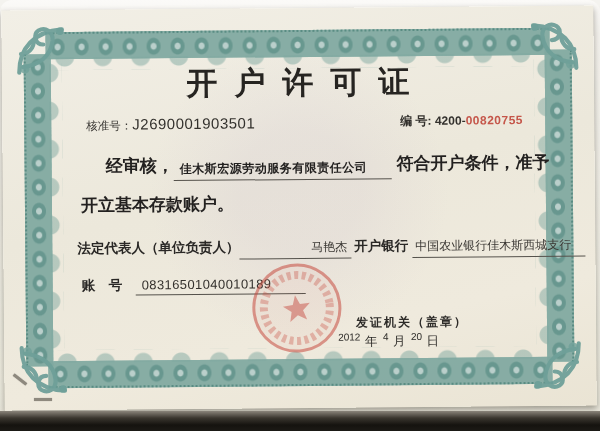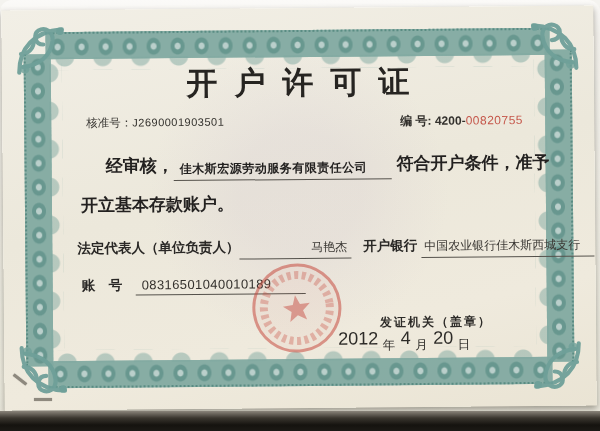--- a/index.html
+++ b/index.html
@@ -32,35 +32,35 @@
   .sc-right{right:47px;top:44px;bottom:44px;width:13px;background:radial-gradient(circle 13px at 100% 50%, rgba(127,168,160,.5) 0 9px, rgba(127,168,160,0) 10px);background-size:13px 38px;}
   .corner{position:absolute;width:56px;height:56px;}
   .c-tl{top:10px;left:10px;}
   .c-tr{top:10px;right:10px;transform:scaleX(-1);}
   .c-bl{bottom:10px;left:10px;transform:scaleY(-1);}
   .c-br{bottom:10px;right:10px;transform:scale(-1,-1);}
   
   .txt{position:absolute;color:#2c2a27;white-space:nowrap;}
   .title{top:54px;left:0;right:0;text-align:center;font-family:"Liberation Serif",serif;font-weight:bold;font-size:31px;letter-spacing:17px;padding-left:17px;color:#262421;}
   .approval{top:106px;left:84px;font-size:11.5px;color:#3a3834;}
-  .approval .num{font-size:11px;letter-spacing:.5px;color:#33312d;}
+  .approval .num{font-size:15px;letter-spacing:.5px;color:#33312d;}
   .serial{top:106px;left:398px;font-size:12px;font-weight:bold;color:#33312d;}
-  .serial .red{color:#c5564a;font-weight:normal;letter-spacing:.5px;}
+  .serial .red{color:#c5564a;font-weight:bold;letter-spacing:.5px;}
   .bodyline1{top:145px;left:103px;font-size:17px;font-weight:bold;color:#232120;}
   .company-ul{display:inline-block;font-size:12px;font-weight:bold;min-width:208px;border-bottom:1.5px solid #55524c;padding:0 4px 2px 6px;vertical-align:-2px;letter-spacing:.5px;}
   .bodyline2{top:184px;left:78px;font-size:17px;font-weight:bold;color:#232120;}
   .line3{top:230px;left:74px;font-size:13.5px;font-weight:bold;color:#2a2826;}
   .rep-ul{display:inline-block;font-size:12px;font-weight:normal;min-width:104px;border-bottom:1.5px solid #55524c;padding:0 4px 2px 4px;color:#3a3733;text-align:right;}
-  .bank-label{margin-left:12px;}
+  .bank-label{margin-left:3px;}
   .bank-ul{display:inline-block;font-size:12px;font-weight:normal;min-width:168px;border-bottom:1.5px solid #55524c;padding:0 2px 2px 3px;color:#3a3733;}
   .line4{top:267px;left:78px;font-size:13.5px;font-weight:bold;color:#2a2826;}
   .acct-ul{display:inline-block;font-size:13px;font-weight:normal;min-width:160px;border-bottom:1.5px solid #55524c;padding:0 4px 2px 6px;letter-spacing:.4px;color:#34312d;}
-  .issuer{top:307px;left:376px;font-size:12px;font-weight:bold;letter-spacing:2px;color:#2d2b28;}
+  .issuer{top:307px;left:352px;font-size:12px;font-weight:bold;letter-spacing:2px;color:#2d2b28;}
   .dateline{top:326px;left:334px;font-size:12.5px;color:#2d2b28;letter-spacing:1px;}
-  .dateline .dnum{position:relative;top:-5px;font-size:18px;letter-spacing:0;}
+  .dateline .dnum{position:relative;top:-5px;font-size:10px;letter-spacing:0;}
   
   .seal{position:absolute;left:244px;top:251px;width:98px;height:98px;transform:rotate(-8deg);opacity:.85;}
   
   .staple{position:absolute;background:#8e897e;box-shadow:0 0 1px rgba(0,0,0,.4);}
   .staple1{left:12px;top:378px;width:16px;height:3px;transform:rotate(38deg);}
   .staple2{left:34px;top:398px;width:18px;height:3px;}
 </style>
 </head>
 <body>
 

